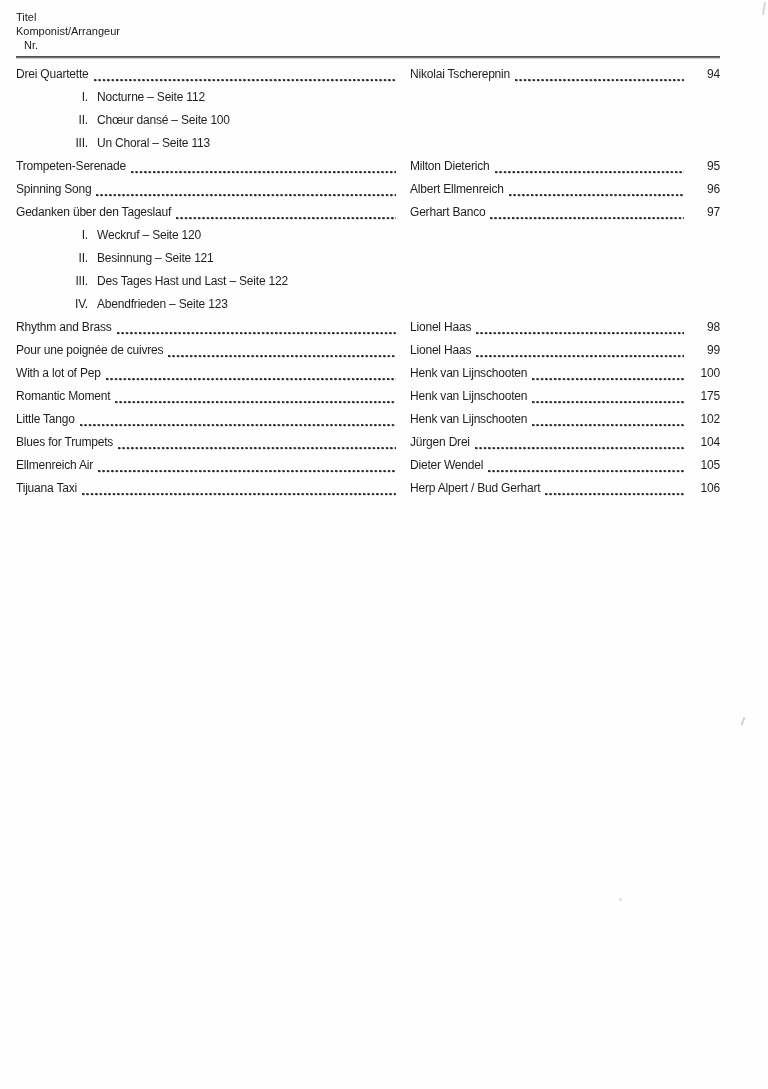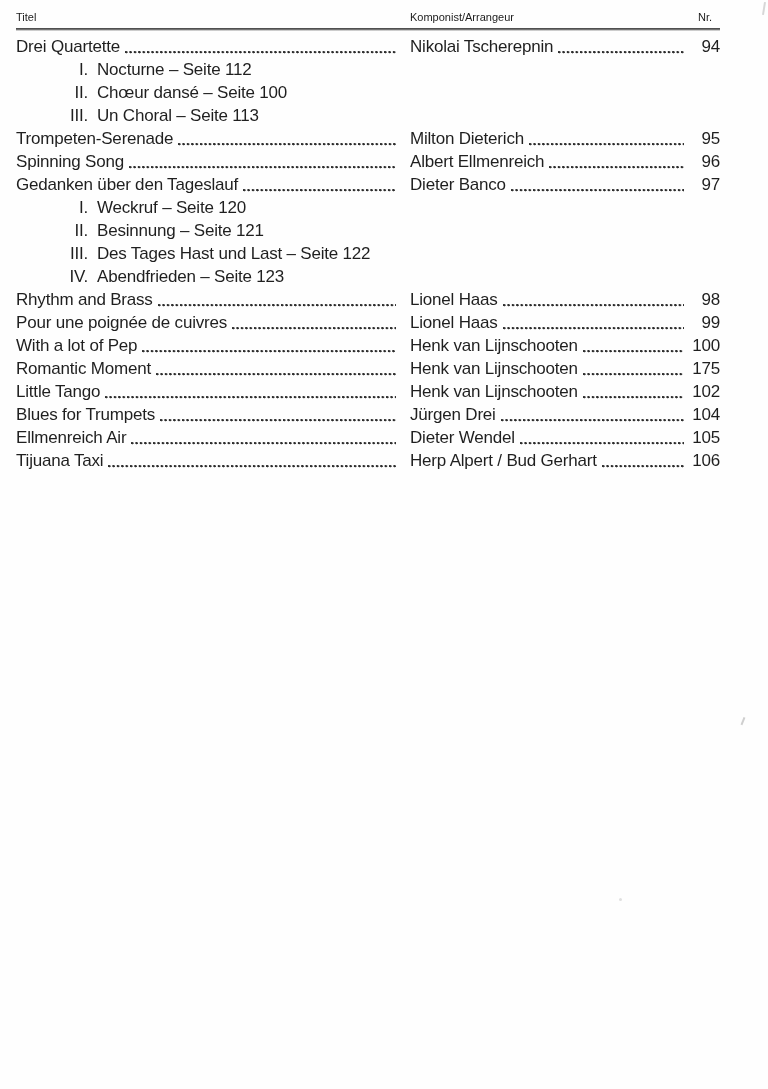--- a/index.html
+++ b/index.html
@@ -7,37 +7,37 @@
     position: relative;
     width: 768px;
     height: 1089px;
     background: #fefefe;
     font-family: "Liberation Sans", sans-serif;
     color: #1f1f1f;
     overflow: hidden;
   }
   .content { padding: 10px 48px 0 16px; }
 
-  .hdr { display: flex; font-size: 11px; color: #1c1c1c; line-height: 14px; }
+  .hdr { display: flex; font-size: 11px; color: #1c1c1c; line-height: 14px; flex-direction: column; }
   .hdr .h-title { width: 380px; }
-  .hdr .h-comp  { flex: 1; margin-left: 14px; }
+  .hdr .h-comp  { flex: 1; }
   .hdr .h-nr    { width: 30px; text-align: center; }
 
   .rule {
     height: 3px;
     margin-top: 4px;
     background: linear-gradient(to bottom, #4c4c4c 0%, #555555 45%, #bdbdbd 62%, #d8d8d8 100%);
   }
 
   .entries { margin-top: 4px; }
 
   .row, .mrow {
     display: flex;
     line-height: 23px;
-    font-size: 17px;
+    font-size: 12px;
     letter-spacing: -0.2px;
   }
   .cell-title { width: 380px; display: flex; min-width: 0; }
   .cell-comp  { flex: 1; margin-left: 14px; display: flex; min-width: 0; text-align: center; }
   .cell-nr    { width: 30px; text-align: right; }
   .lbl { white-space: nowrap; }
 
   .dots {
     flex: 1;
     align-self: flex-end;
@@ -122,21 +122,21 @@
     </span>
     <span class="cell-nr">96</span>
   </div>
 
   <div class="row">
     <span class="cell-title">
       <span class="lbl">Gedanken über den Tageslauf</span>
       <span class="dots"></span>
     </span>
     <span class="cell-comp">
-      <span class="lbl">Dieter Banco</span>
+      <span class="lbl">Gerhart Banco</span>
       <span class="dots"></span>
     </span>
     <span class="cell-nr">97</span>
   </div>
 
   <div class="mrow">
     <span class="mnum">I.</span>
     <span class="mtxt">Weckruf – Seite 120</span>
   </div>
 

